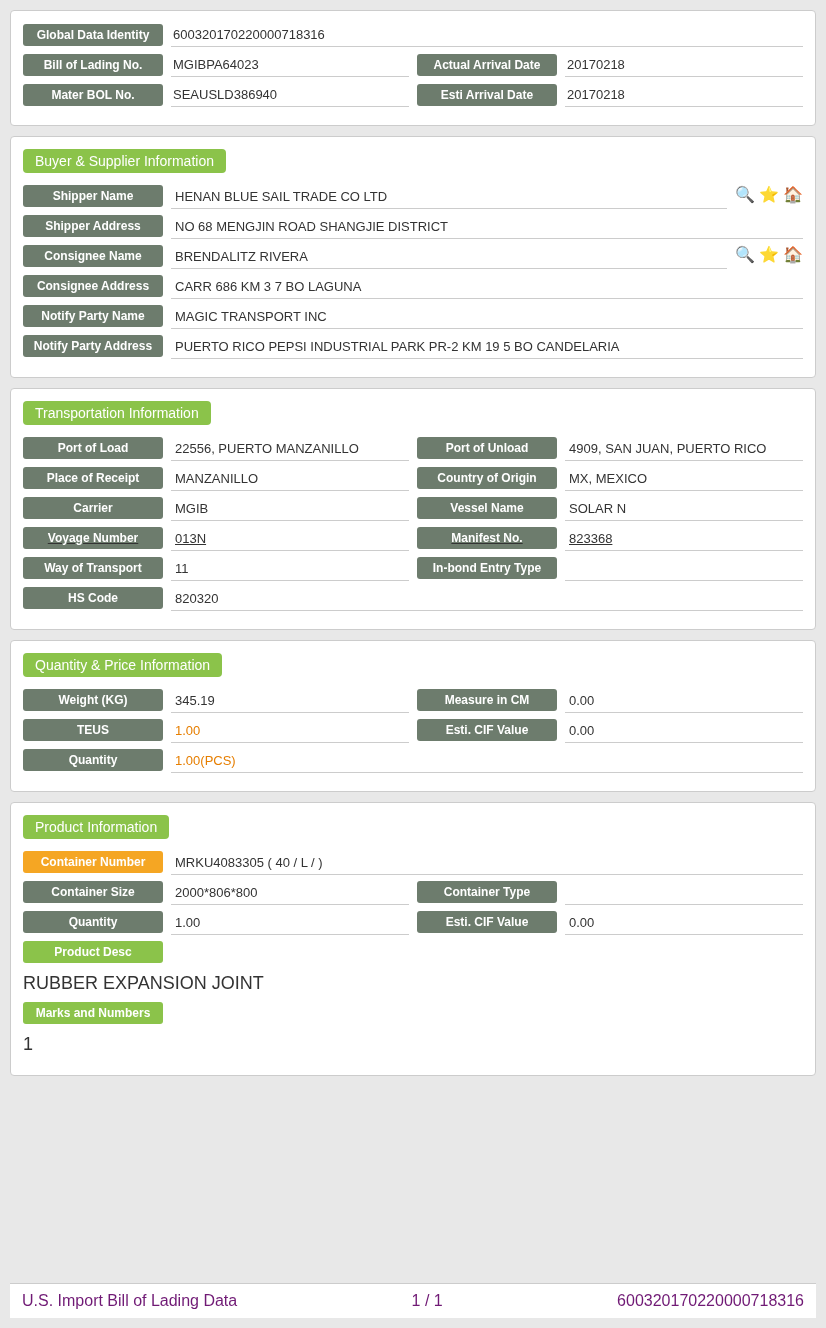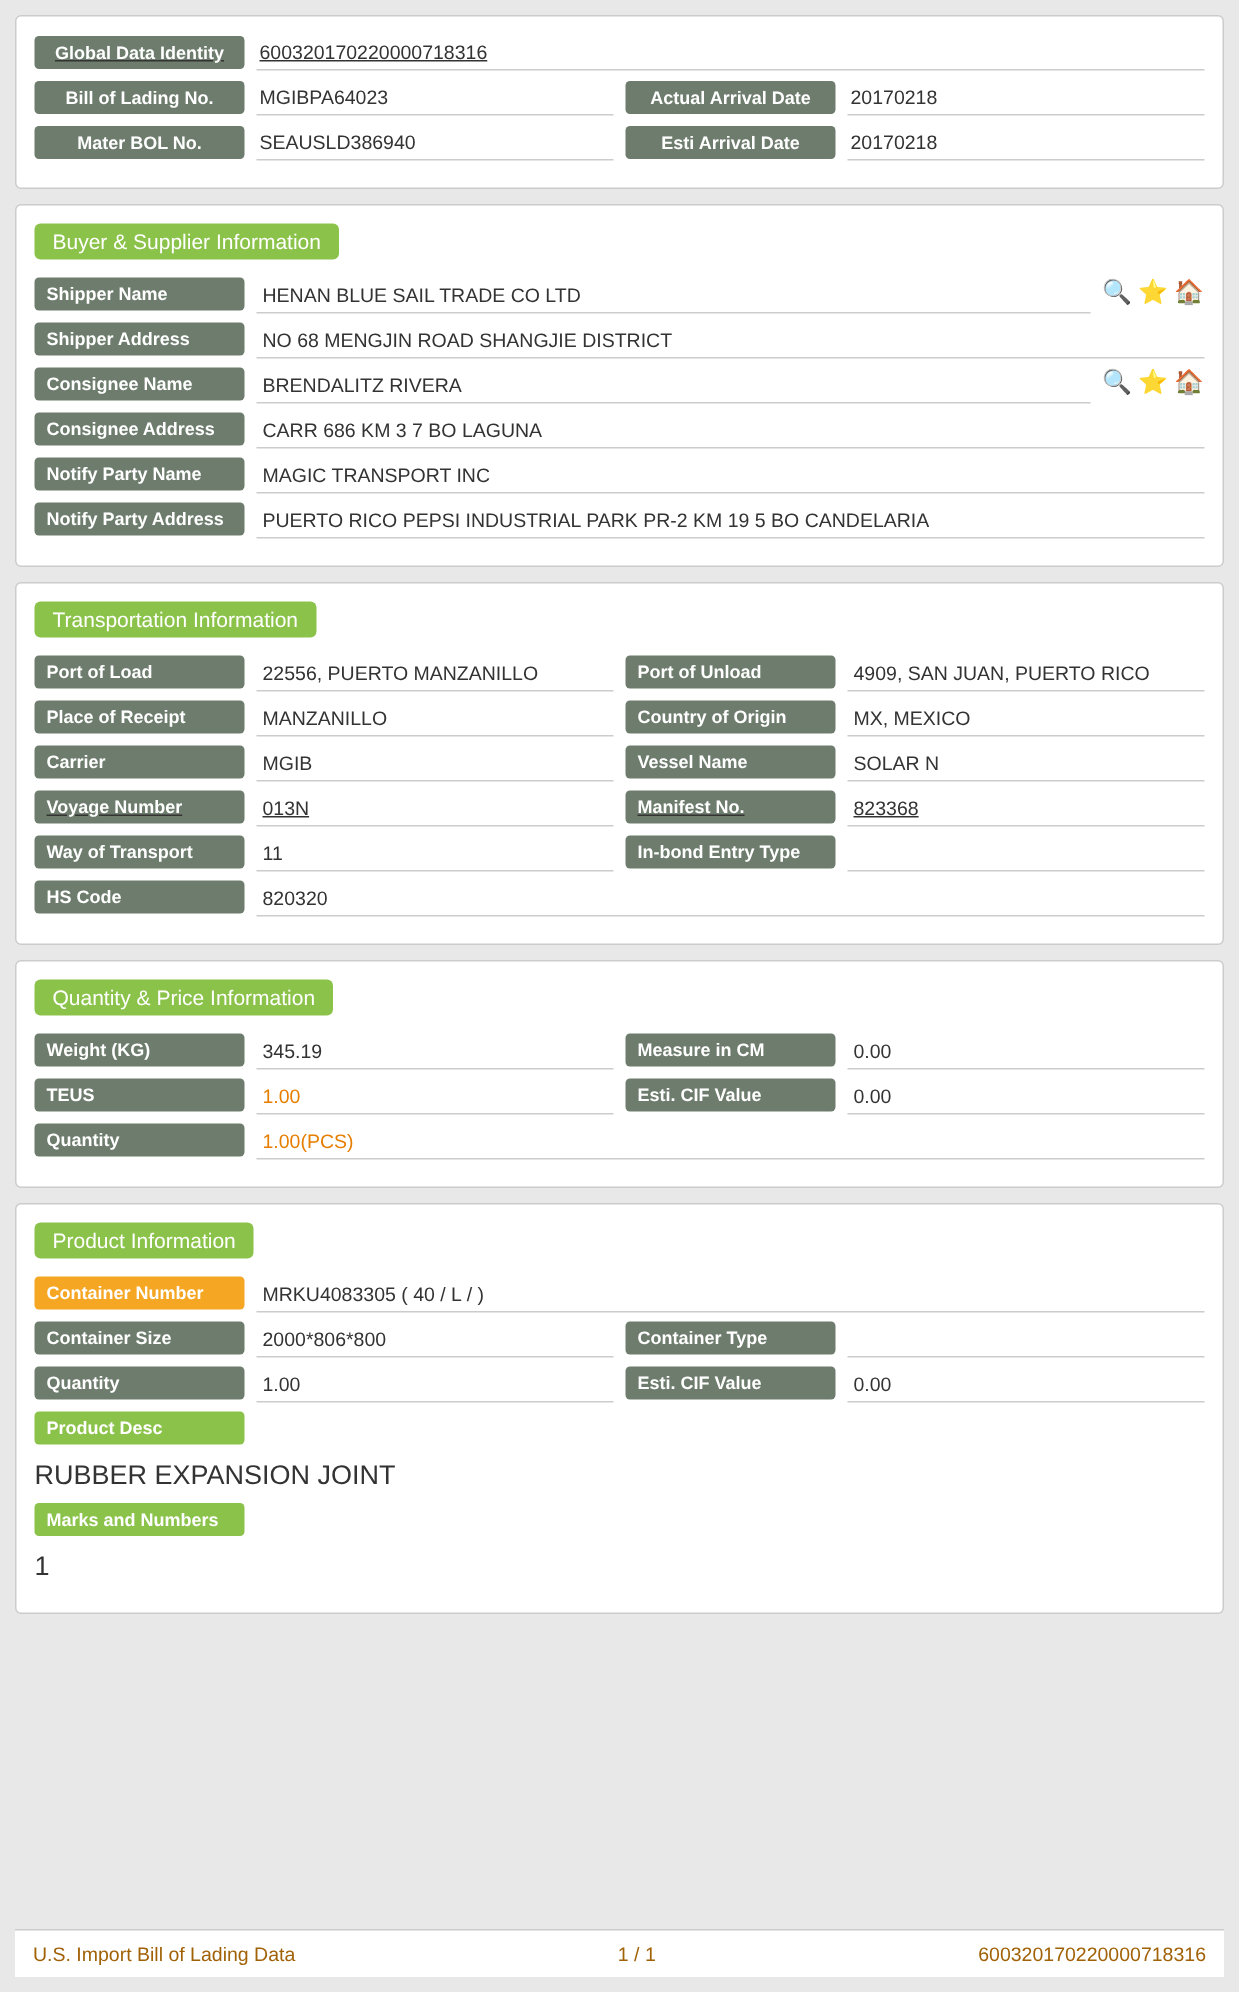--- a/index.html
+++ b/index.html
@@ -41,20 +41,21 @@
       gap: 8px;
     }
     .field-label {
       background: #6d7c6d;
       color: #fff;
       font-size: 12px;
       font-weight: bold;
       padding: 4px 8px;
       border-radius: 3px;
       min-width: 140px;
+      text-align: center;
       white-space: nowrap;
       flex-shrink: 0;
     }
     .field-label.orange {
       background: #f5a623;
     }
     .field-label.green {
       background: #8bc34a;
     }
     .field-value {
@@ -87,21 +88,20 @@
     .icon-btn {
       font-size: 16px;
       cursor: pointer;
     }
     
     .identity-card .field-row-identity {
       display: flex;
       align-items: center;
       margin-bottom: 6px;
       gap: 8px;
-      text-decoration: underline;
     }
     .identity-label {
       background: #6d7c6d;
       color: #fff;
       font-size: 12px;
       font-weight: bold;
       padding: 4px 8px;
       border-radius: 3px;
       min-width: 140px;
       text-align: center;
@@ -126,22 +126,22 @@
       align-items: center;
       gap: 8px;
     }
     .footer-bar {
       background: #fff;
       border-top: 1px solid #ccc;
       padding: 8px 12px;
       display: flex;
       justify-content: space-between;
       align-items: center;
-      font-size: 13px;
-      color: #a16207;
+      font-size: 16px;
+      color: #701a75;
       margin-top: auto;
     }
     .product-text {
       font-size: 18px;
       color: #333;
       padding: 6px 0 4px 0;
     }
   </style>
 </head>
 <body>

